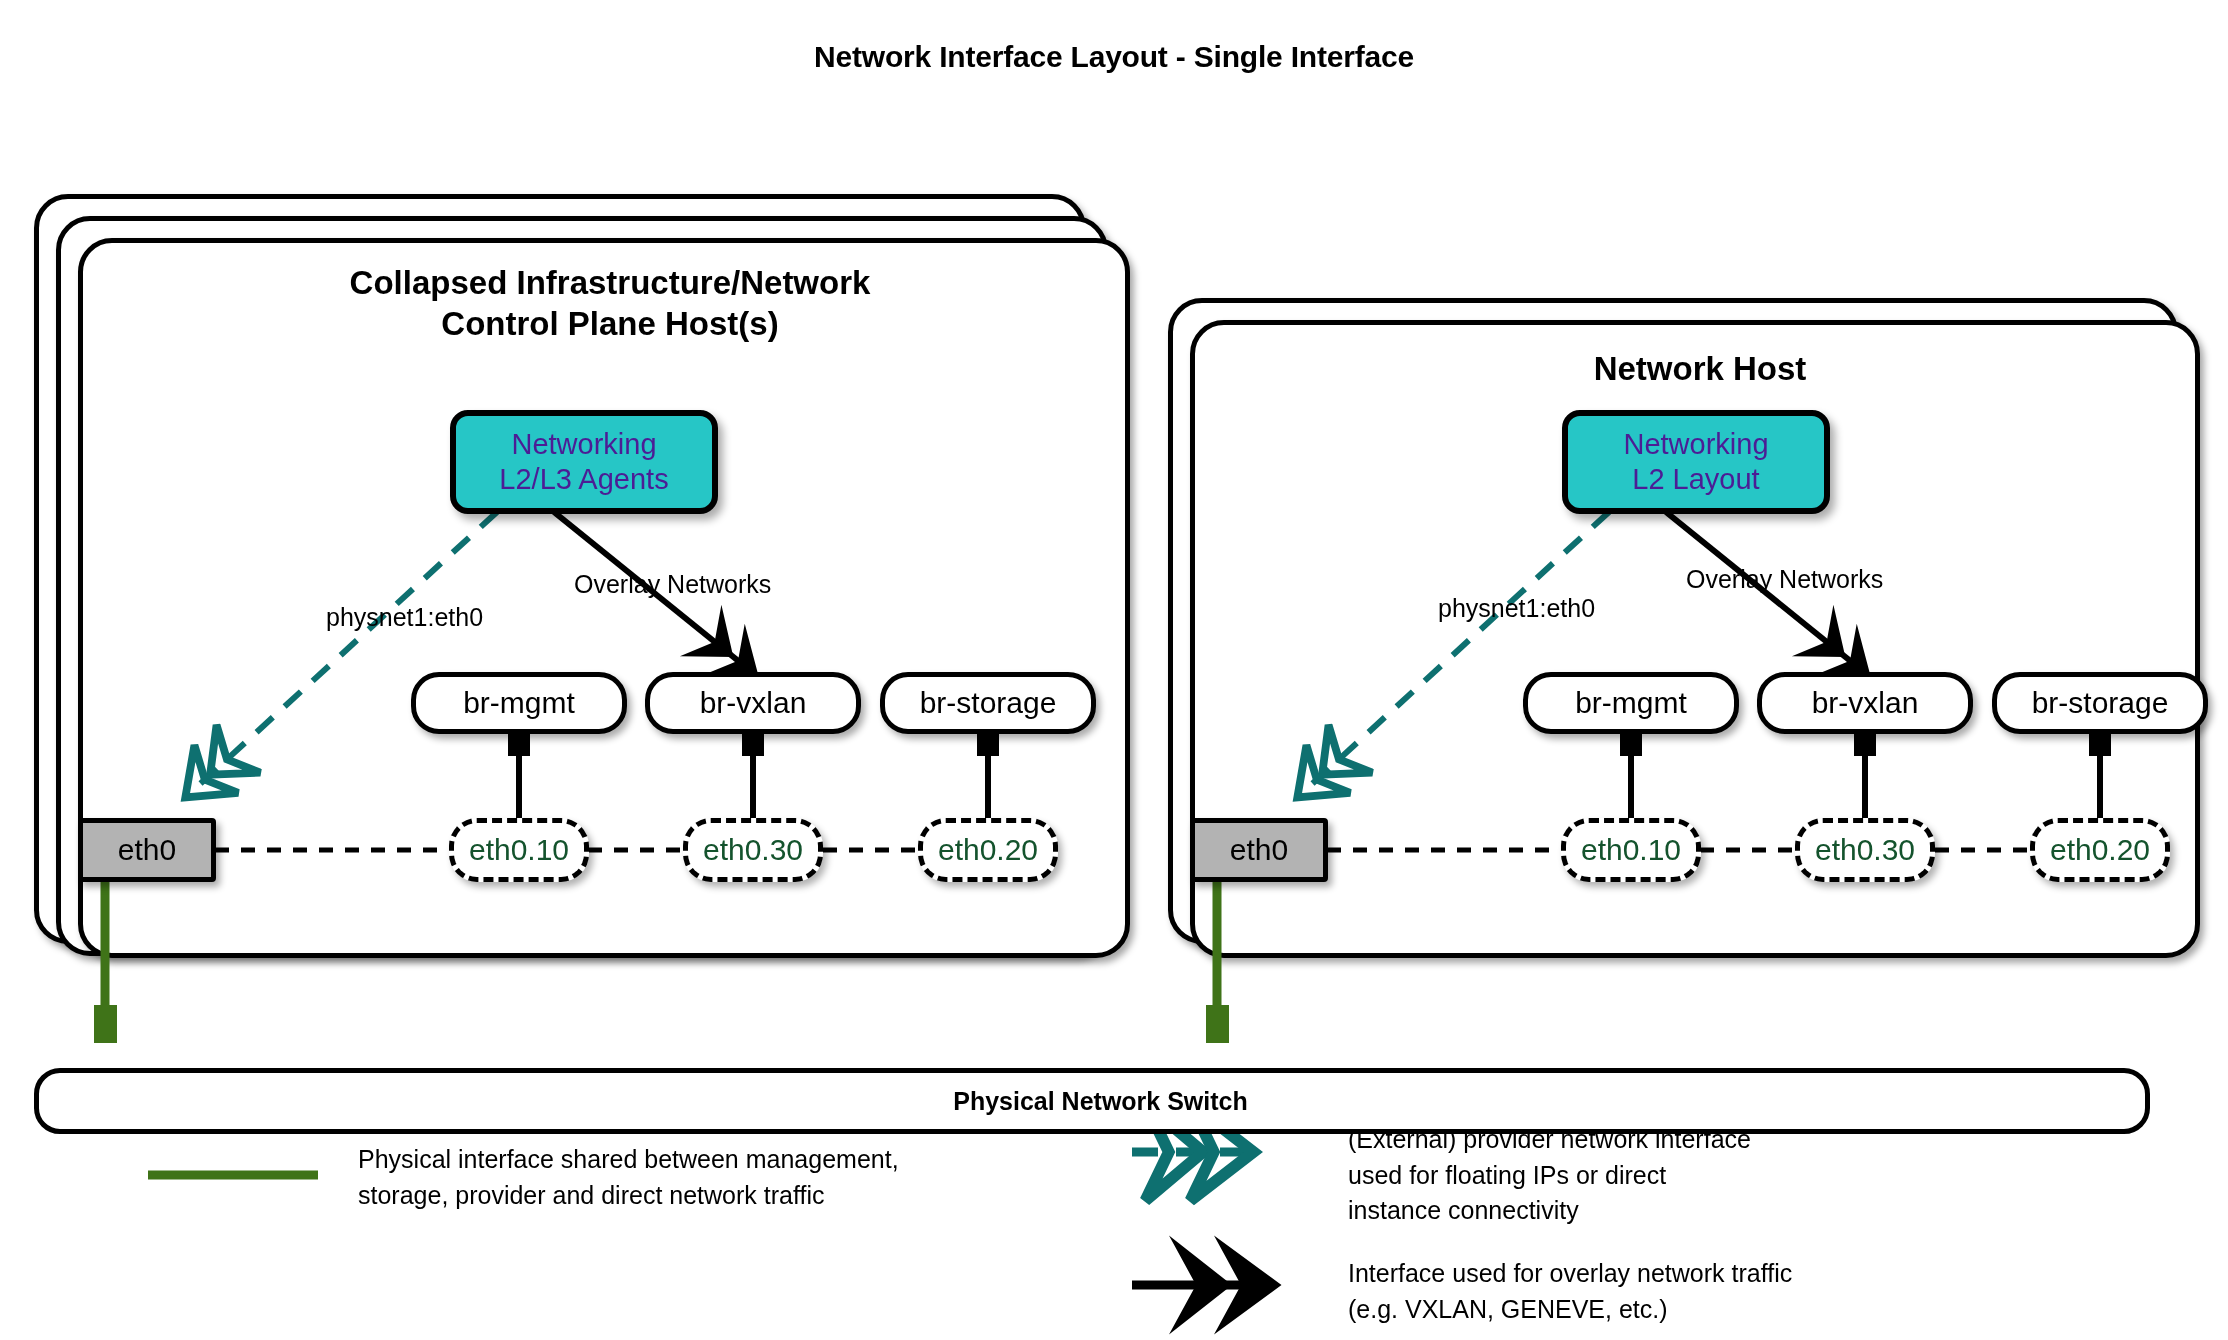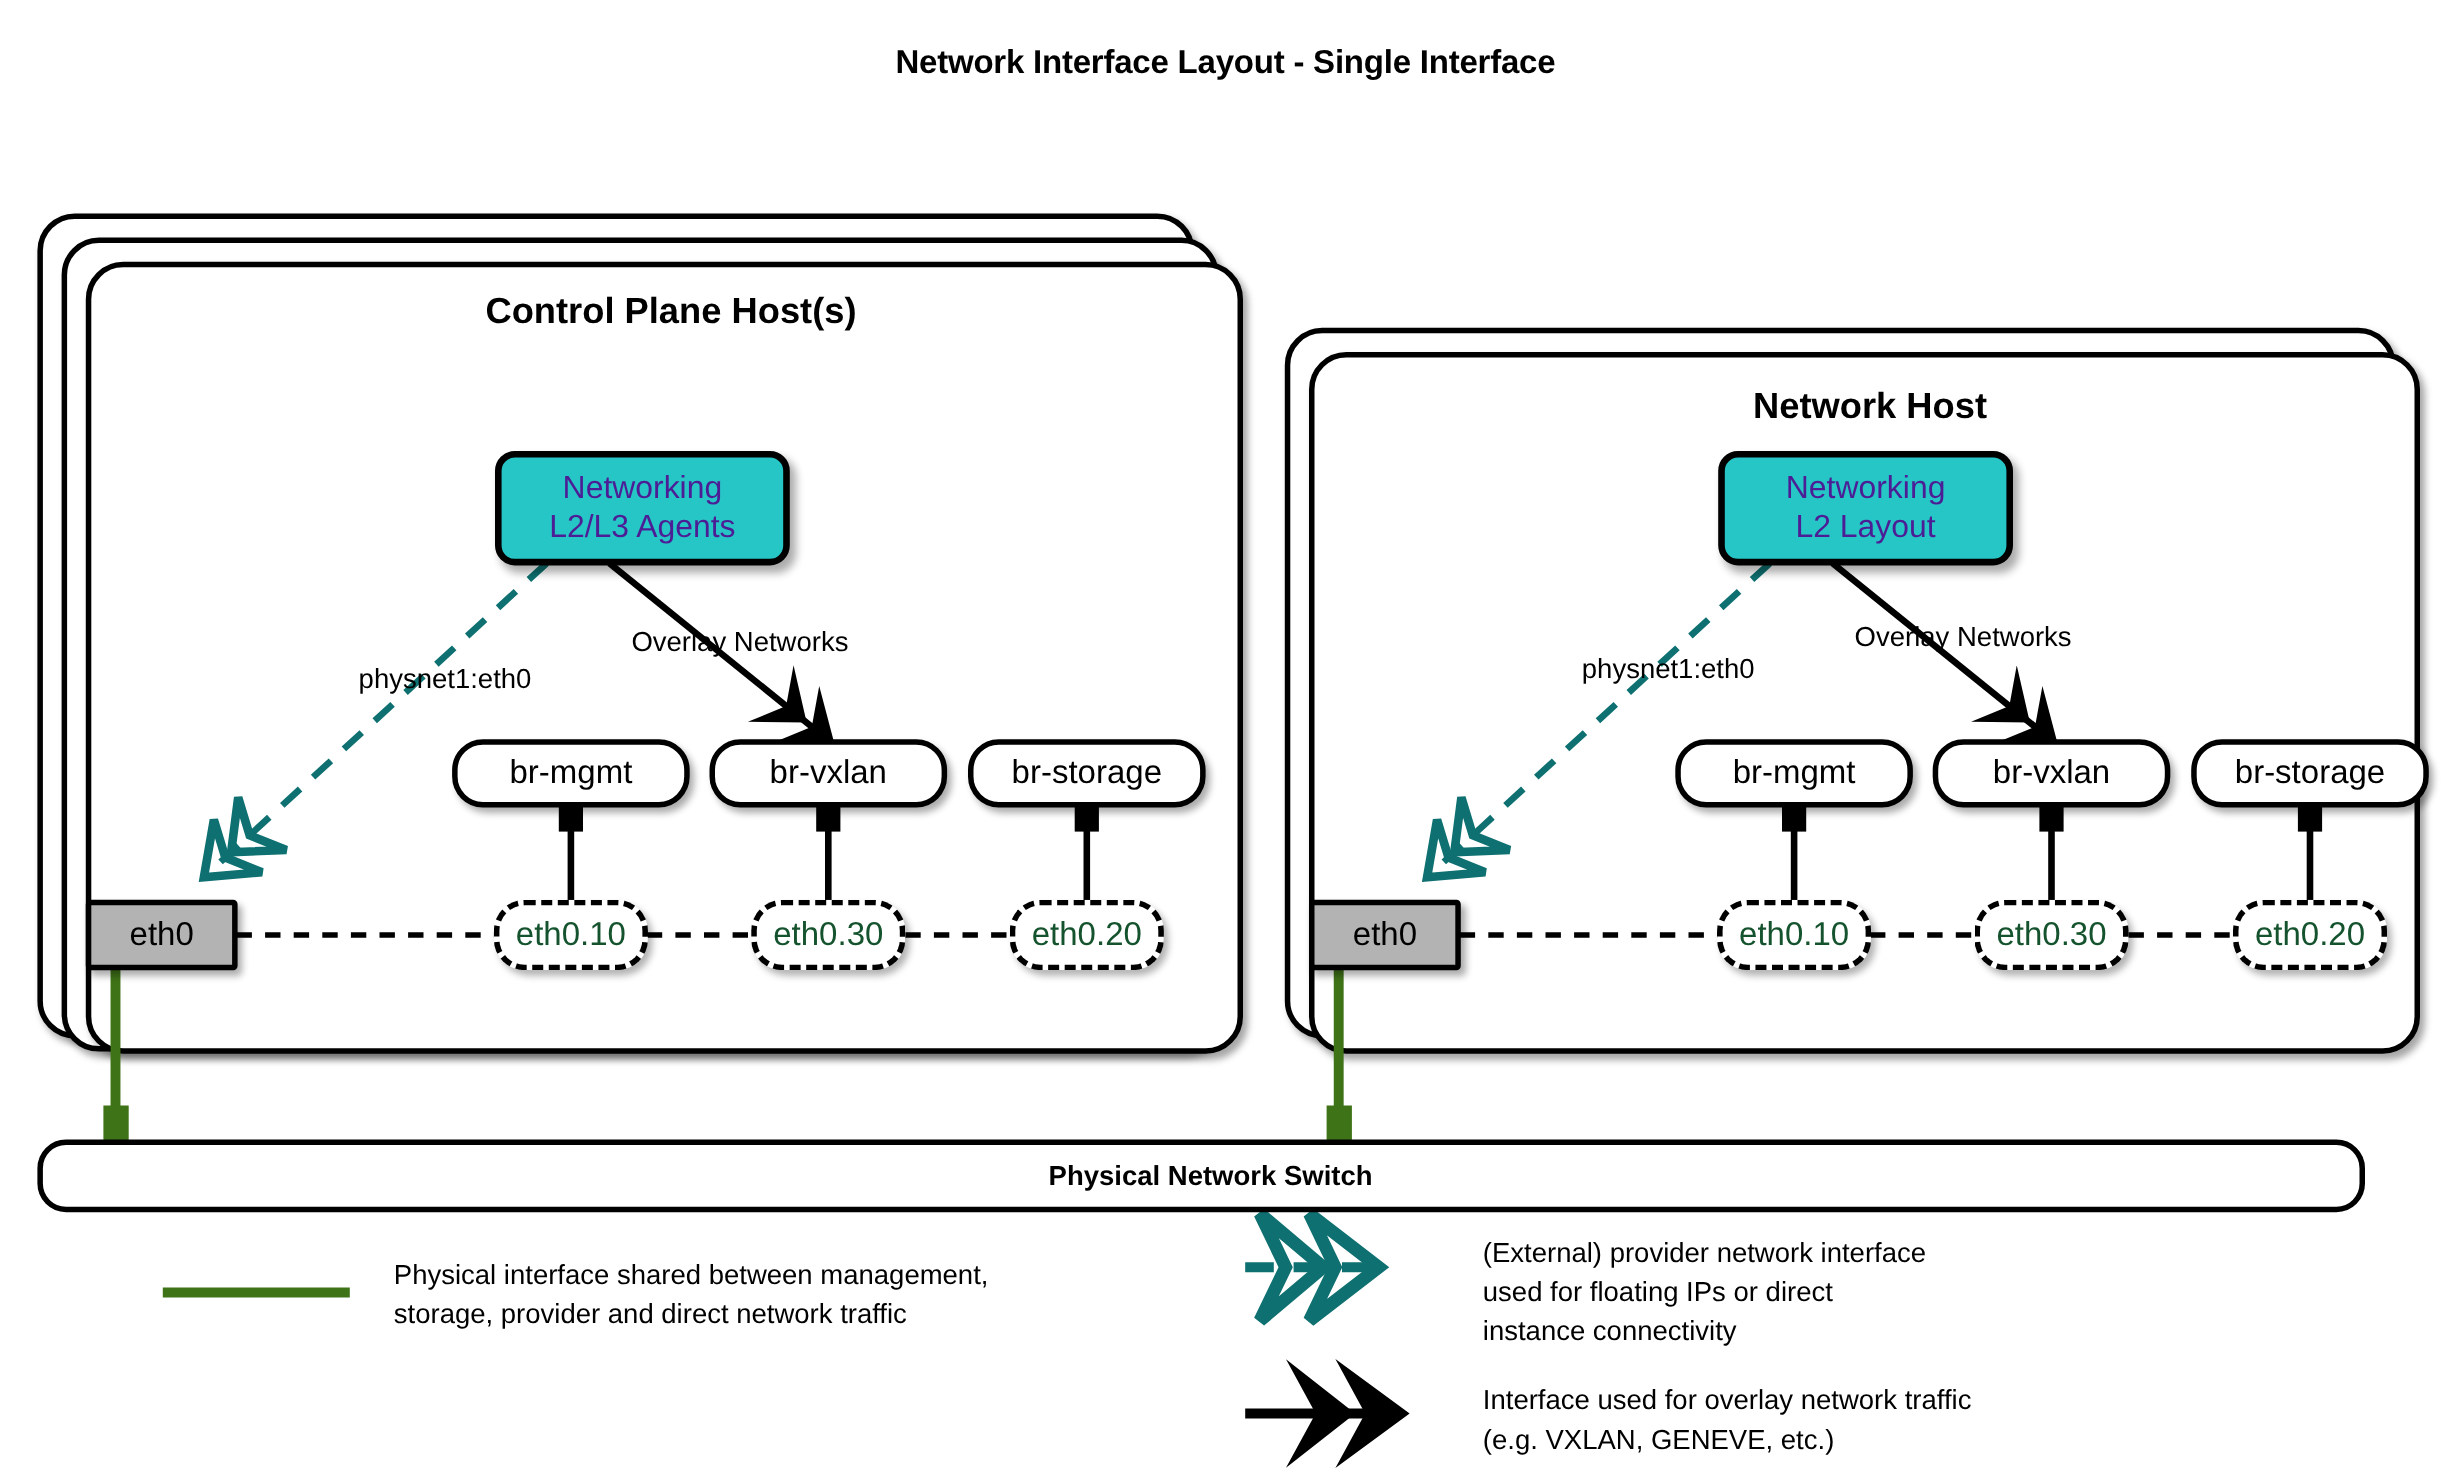--- a/index.html
+++ b/index.html
@@ -160,20 +160,21 @@
 
 <div id="root">
 
   <div class="page-title">Network Interface Layout - Single Interface</div>
 
   <div class="card" style="left:34px; top:194px; width:1052px; height:750px;"></div>
   <div class="card" style="left:56px; top:216px; width:1052px; height:740px;"></div>
   <div class="card" style="left:78px; top:238px; width:1052px; height:720px;"></div>
 
   <div class="host-title" style="left:140px; top:262px; width:940px;">
+    <div>Collapsed Infrastructure/Network</div>
     <div>Control Plane Host(s)</div>
   </div>
 
   <div class="card" style="left:1168px; top:298px; width:1010px; height:646px;"></div>
   <div class="card" style="left:1190px; top:320px; width:1010px; height:638px;"></div>
 
   <div class="host-title" style="left:1250px; top:348px; width:900px;">
     <div>Network Host</div>
   </div>
 
@@ -260,21 +261,21 @@
   <div class="bridge-node" style="left:1523px; top:672px; width:216px; height:62px;">br-mgmt</div>
   <div class="bridge-node" style="left:1757px; top:672px; width:216px; height:62px;">br-vxlan</div>
   <div class="bridge-node" style="left:1992px; top:672px; width:216px; height:62px;">br-storage</div>
 
   <div class="vlan-node" style="left:1561px; top:818px; width:140px; height:64px;">eth0.10</div>
   <div class="vlan-node" style="left:1795px; top:818px; width:140px; height:64px;">eth0.30</div>
   <div class="vlan-node" style="left:2030px; top:818px; width:140px; height:64px;">eth0.20</div>
 
   <div class="nic-node" style="left:1190px; top:818px; width:138px; height:64px;">eth0</div>
 
-  <div class="switch-bar" style="left:34px; top:1036px; width:2116px; height:66px;padding-left:17px;">
+  <div class="switch-bar" style="left:34px; top:1068px; width:2116px; height:66px;padding-left:17px;">
     <span class="switch-label">Physical Network Switch</span>
   </div>
 
   <div class="legend-text" style="left:358px; top:1142px; width:620px;">Physical interface shared between management,
 storage, provider and direct network traffic</div>
 
   <div class="legend-text" style="left:1348px; top:1122px; width:560px;">(External) provider network interface
 used for floating IPs or direct
 instance connectivity</div>
 

